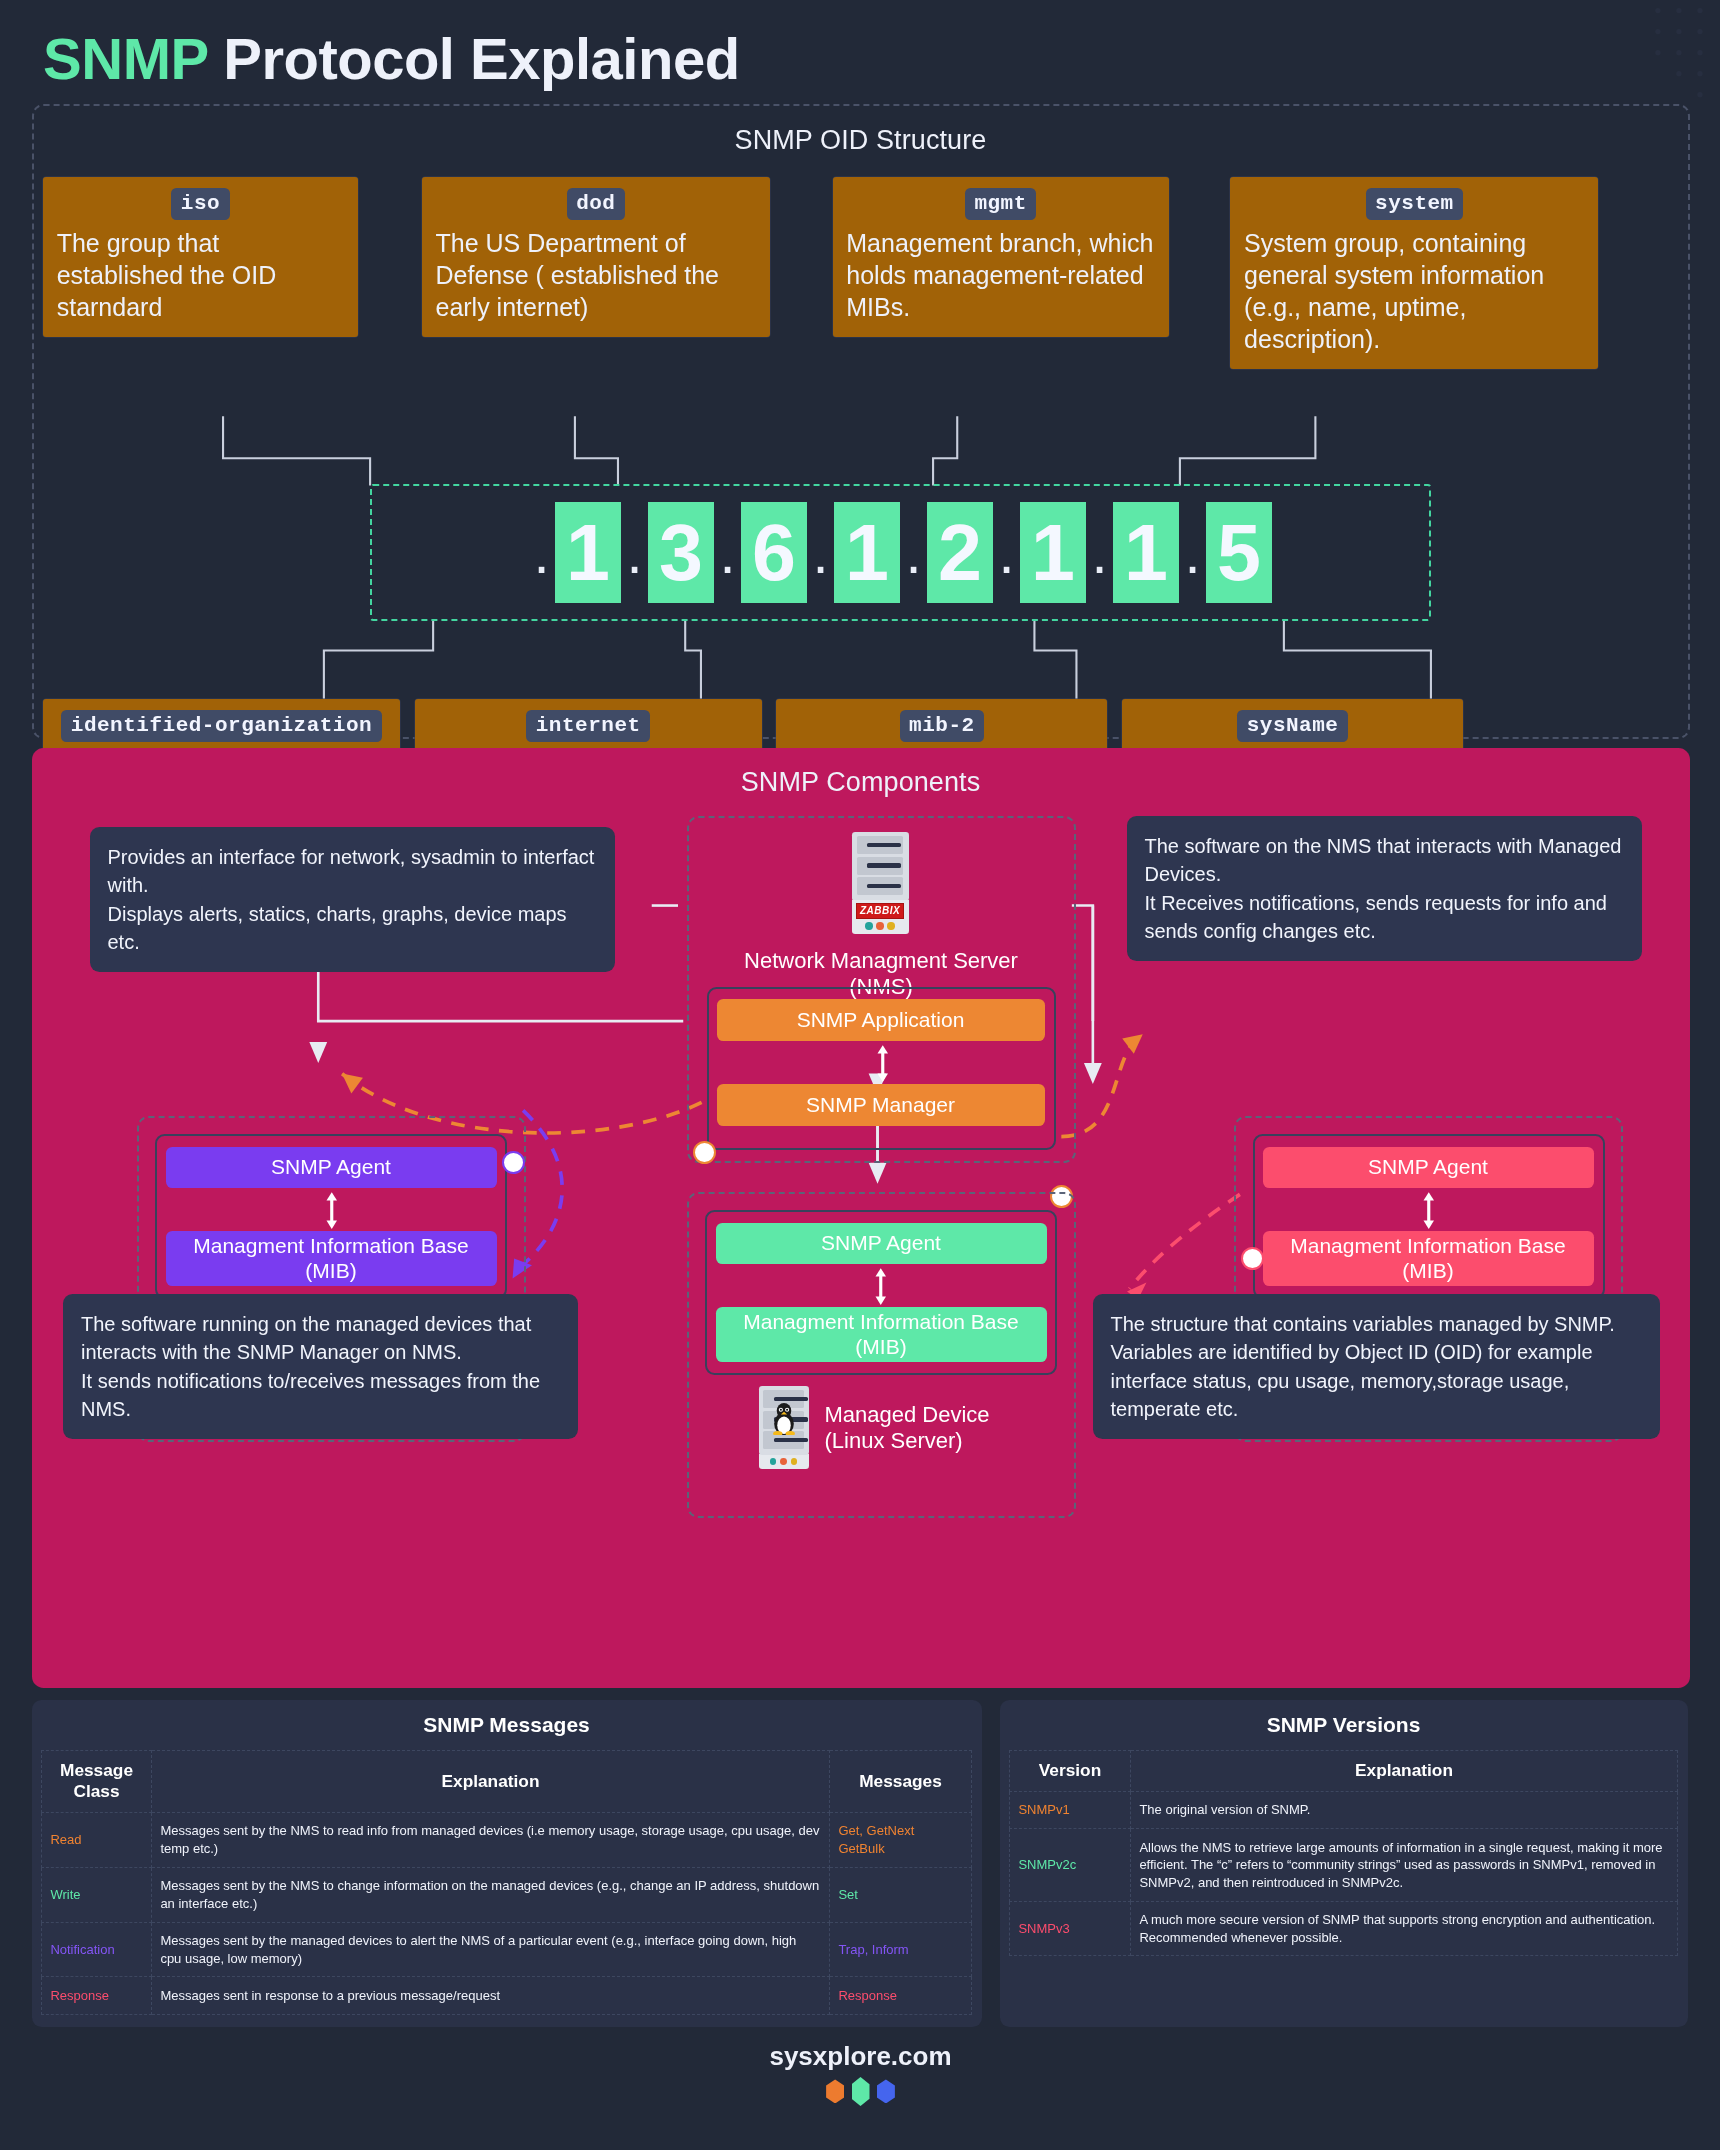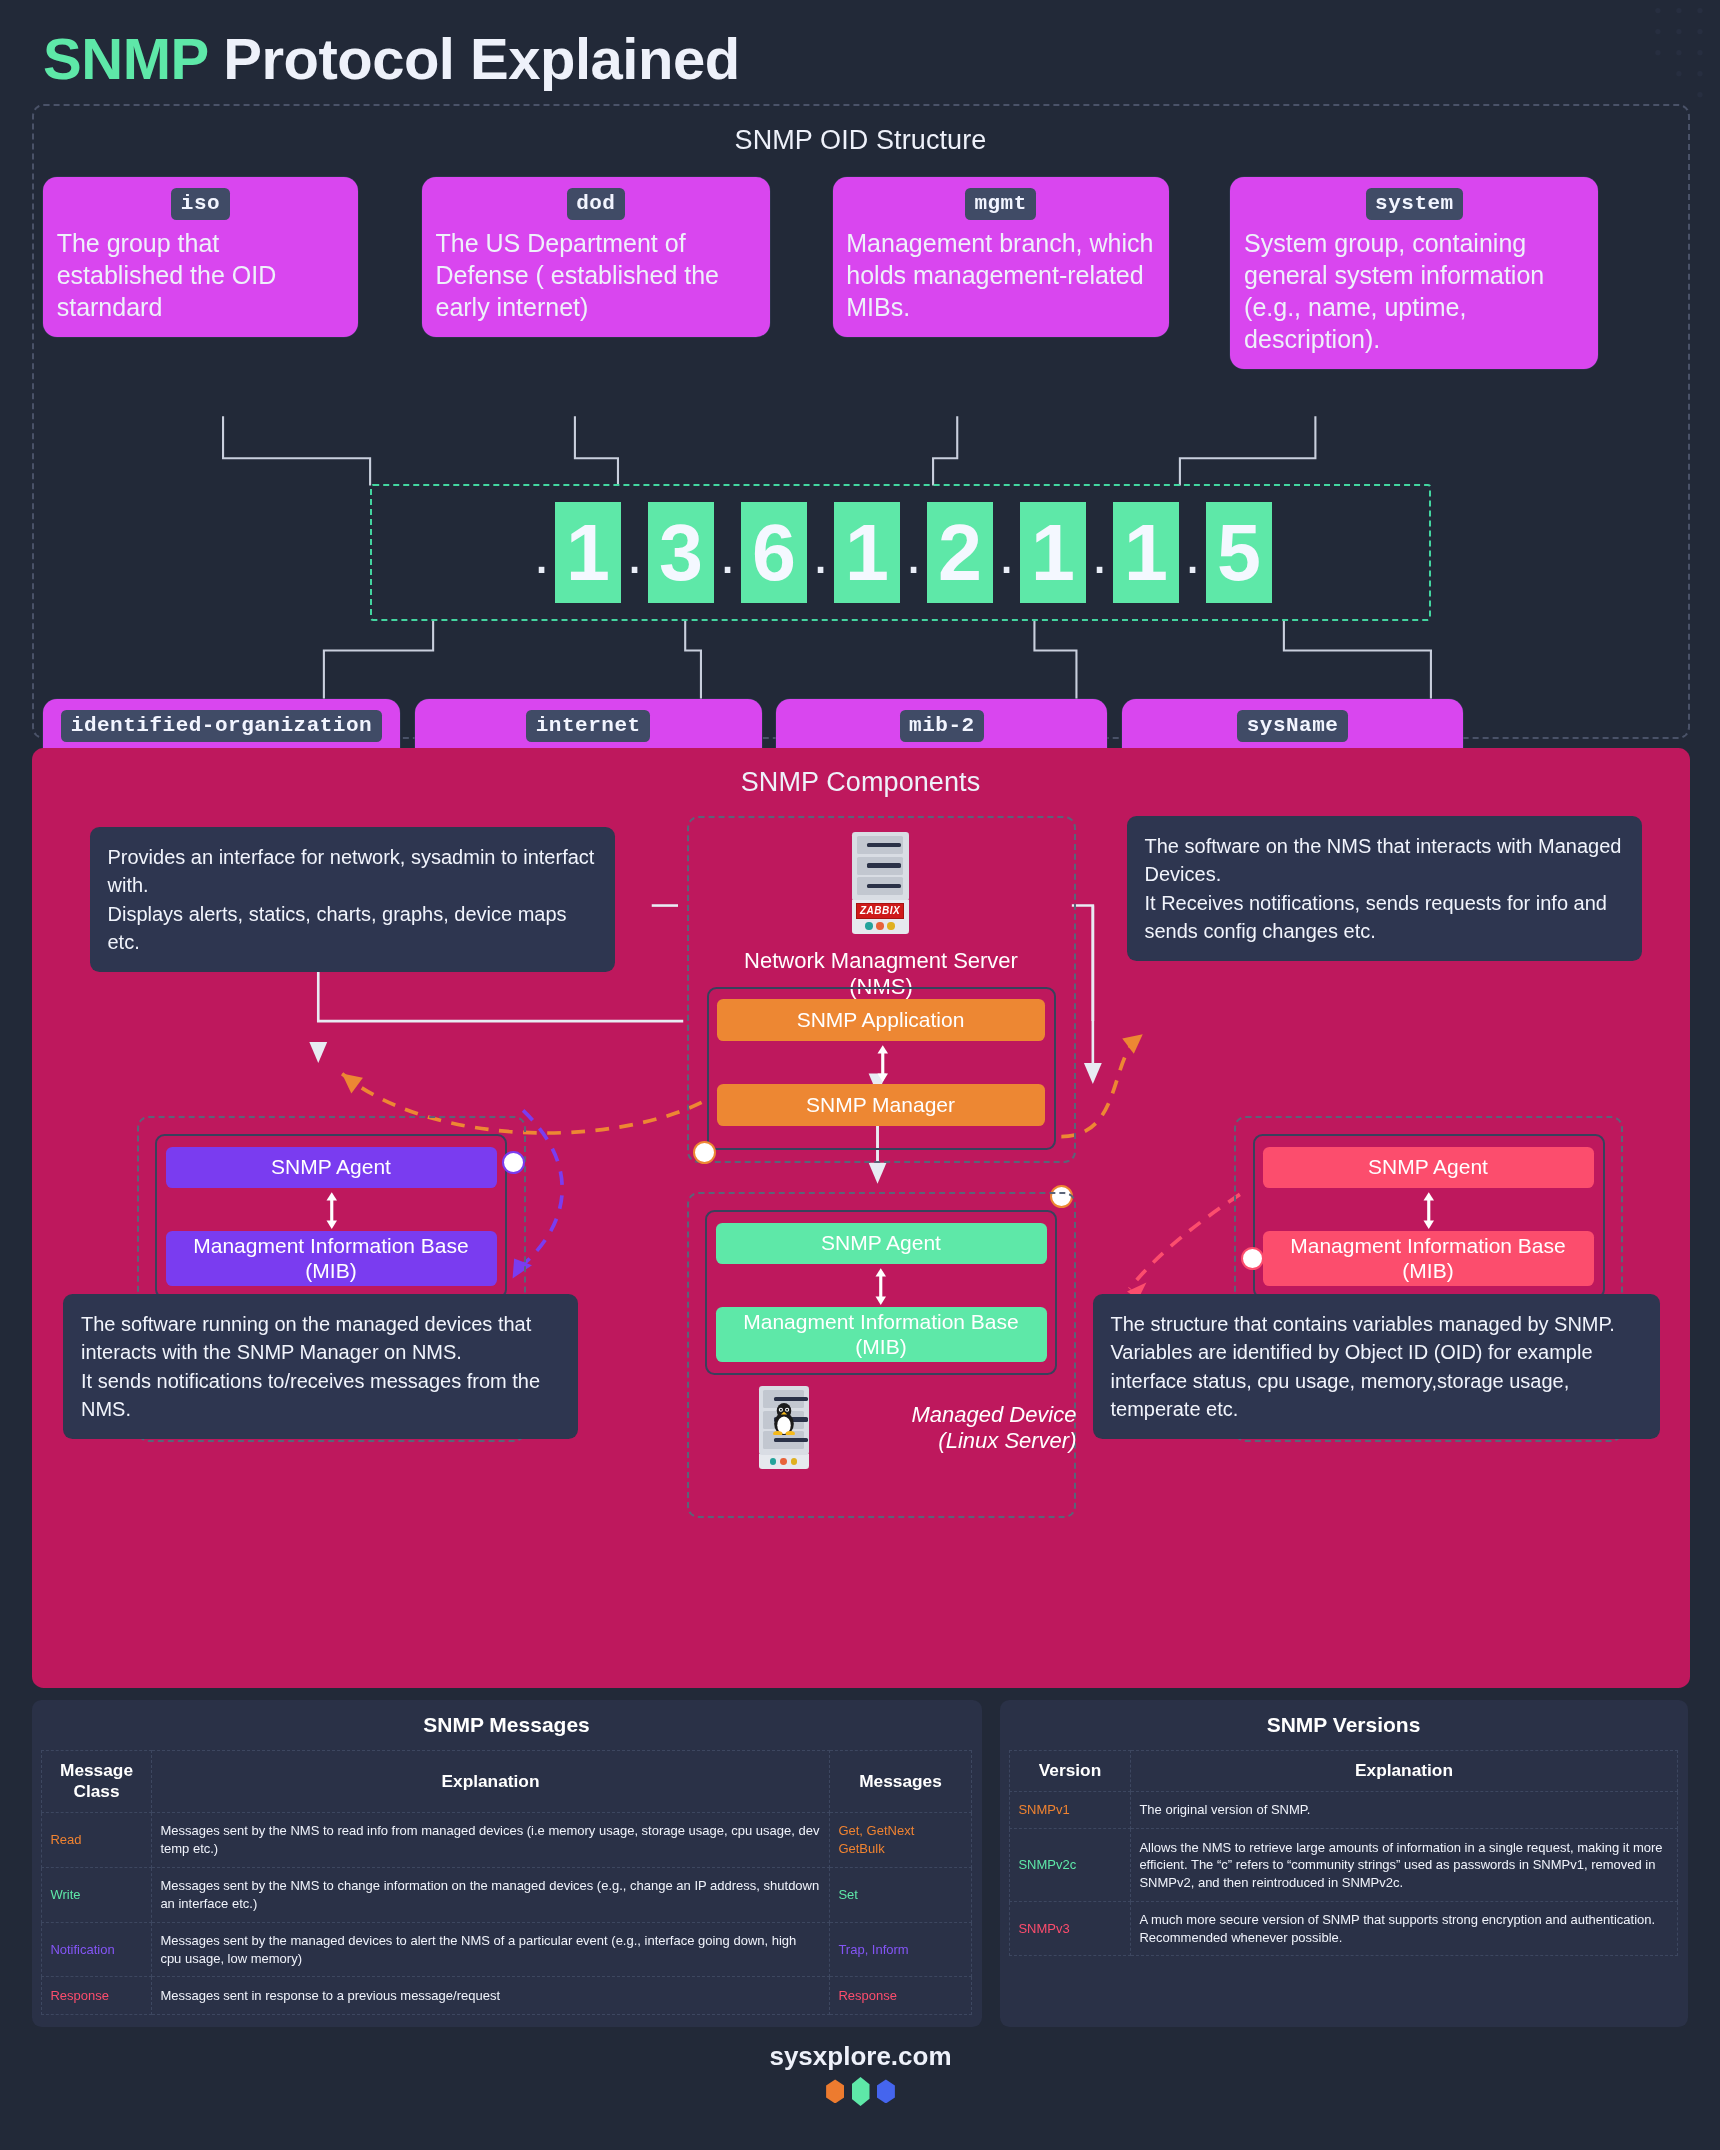--- a/index.html
+++ b/index.html
@@ -21,21 +21,21 @@
   
   .panel { border-radius: 11.6px; position: relative; }
   .panel-dashed { border: 2.1px dashed #4a5268; }
   .panel-solid { background: #be185d; }
   .panel-title { text-align:center; font-size: 27px; color:#eef1fa; letter-spacing: 0.1px; }
 
   
   #oid-section { height: 635px; padding: 19px 0 0 0; }
   .oid-top-row { display:flex; gap: 15.8px; padding: 21px 9.5px 0 9.5px; align-items: flex-start; }
   .oid-card {
-    background:#d946ef; border-radius:14px; padding: 11.6px 13.7px 13.7px 13.7px;
+    background:#a16207; border-radius:3px; padding: 11.6px 13.7px 13.7px 13.7px;
     box-shadow: 0 0 0 0.5px #343d56;
   }
   .oid-card.c1 { width: 315px; min-height: 113px; }
   .oid-card.c2 { width: 348px; min-height: 113px; margin-left: 48px;}
   .oid-card.c3 { width: 336px; min-height: 113px; margin-left: 47px;}
   .oid-card.c4 { width: 368px; min-height: 113px; margin-left: 46px;}
   .chip {
     display:inline-block; background:#404b66; border-radius:5.3px;
     padding: 3.7px 9.5px 4.7px 9.5px; font-family:"Liberation Mono", monospace;
     font-size: 21px; color:#f2f5ff; font-weight:bold; letter-spacing:0.5px;
@@ -359,21 +359,21 @@
         </svg>
       </div>
       <div style="background:#e6e9ee;border-radius:0 0 3.2px 3.2px;padding:4.2px 4.2px 4.2px 4.2px;margin-top:-1.1px;text-align:center;">
         <div style="display:flex;gap:3.7px;justify-content:center;">
           <span style="width:6.8px;height:6.8px;border-radius:50%;background:#24a39b;display:inline-block"></span>
           <span style="width:6.8px;height:6.8px;border-radius:50%;background:#e8623a;display:inline-block"></span>
           <span style="width:6.8px;height:6.8px;border-radius:50%;background:#e0b020;display:inline-block"></span>
         </div>
       </div>
     </div>
-    <div class="devlabel" style="left:793px; top:654px; width:252px; text-align:right;font-style:italic;">
+    <div class="devlabel" style="left:793px; top:654px; width:252px; text-align:left;">
       <span style="white-space:pre-line">Managed Device
 (Linux Server)</span>
     </div>
 
     <div class="devbox-dashed" style="left:1202px; top:368px; width:389px; height:326px;"></div>
     <div class="inner-solid" style="left:1221px; top:386px; width:352px; height:165px;"></div>
     <div class="bar pink" style="position:absolute;left:1231px; top:399px; width:331px; height:41px;">SNMP Agent</div>
     <div class="bar pink" style="position:absolute;left:1231px; top:483px; width:331px; height:55px; flex-direction:column;">
       <span style="white-space:pre-line">Managment Information Base
 (MIB)</span>

